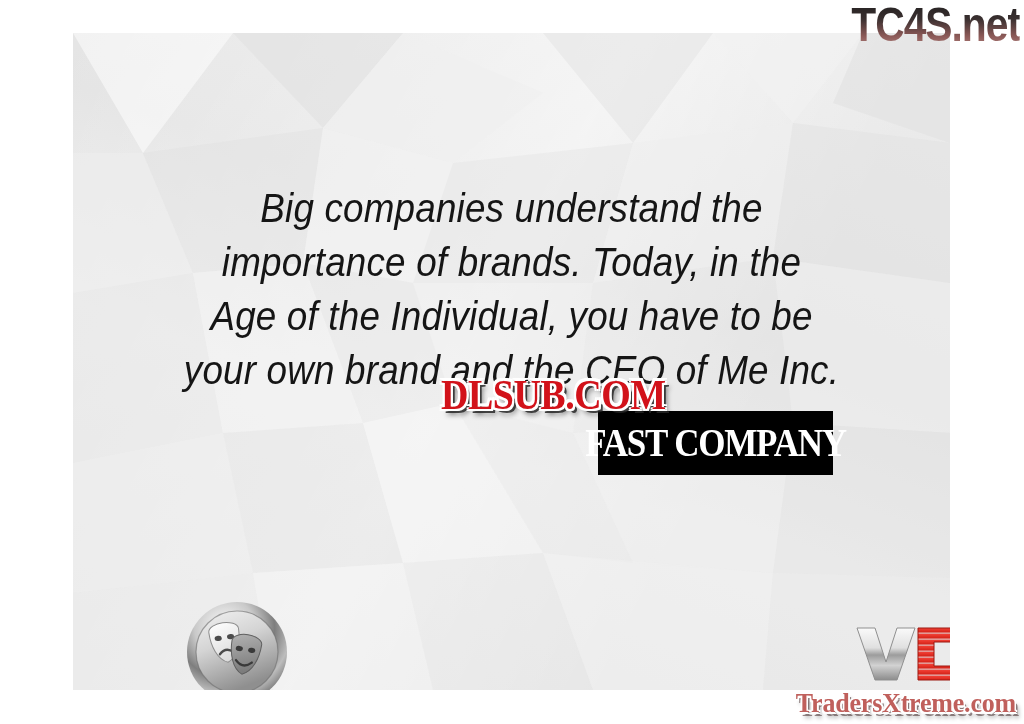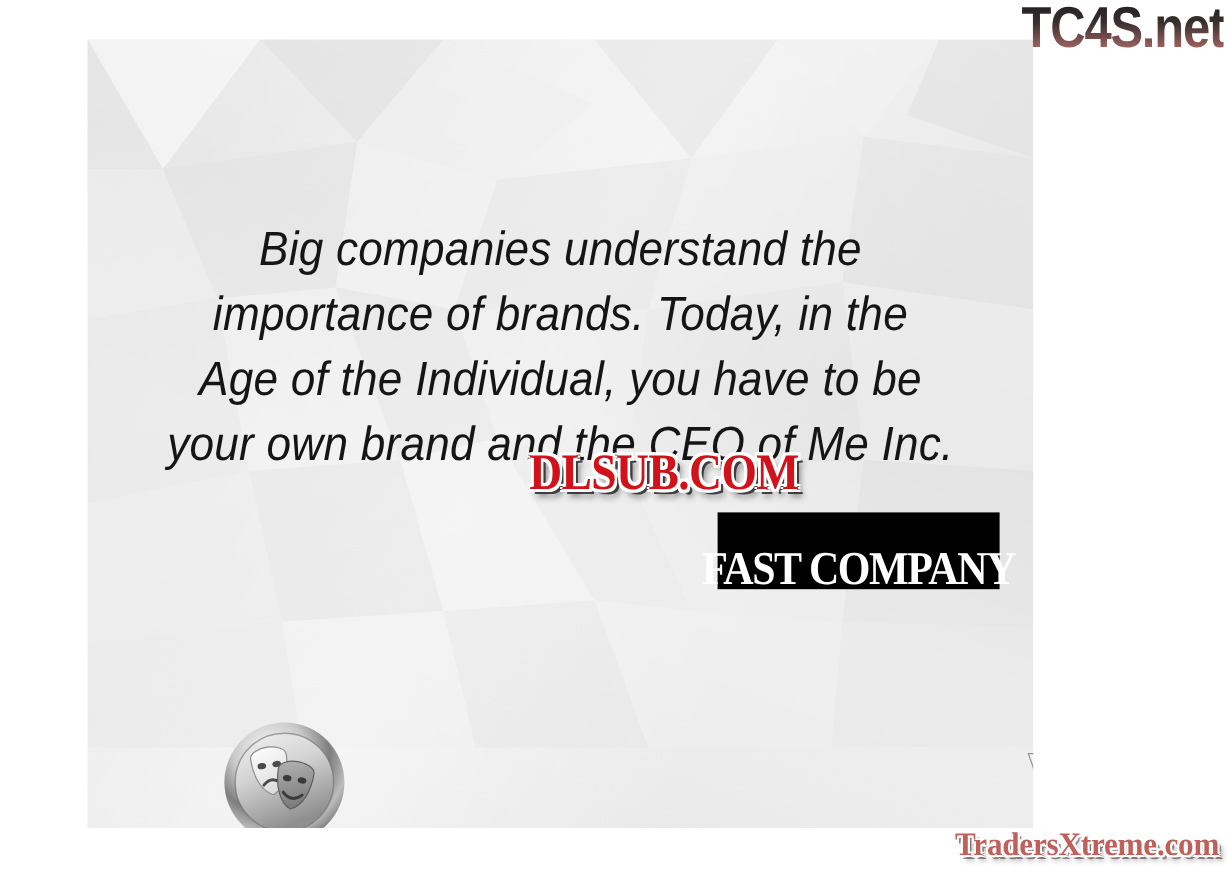--- a/index.html
+++ b/index.html
@@ -14,21 +14,21 @@
     position: relative;
     overflow: hidden;
     font-family: "Liberation Sans", sans-serif;
   }
 
   
   #slide-panel {
     position: absolute;
     left: 73px;
     top: 33px;
-    width: 788px;
+    width: 877px;
     height: 657px;
     background:
       linear-gradient(118deg, rgba(255,255,255,0) 0%, rgba(255,255,255,.55) 46%, rgba(255,255,255,0) 72%),
       linear-gradient(200deg, #ededed 0%, #e4e4e4 38%, #efefef 60%, #e6e6e6 100%);
     overflow: hidden;
   }
   
   #poly-texture {
     position: absolute;
     inset: 0;
@@ -76,27 +76,27 @@
        2px -2px 0 #ffffff, -2px 2px 0 #ffffff,
        4px 4px 0 rgba(40,40,40,.85),
        5px 6px 5px rgba(0,0,0,.45);
     transform: scaleY(1.12);
   }
 
   
   #fastcompany-logo {
     position: absolute;
     left: 525px;
-    top: 394px;
+    top: 378px;
     width: 235px;
     height: 64px;
     background: #000000;
     z-index: 5;
     display: flex;
-    align-items: flex-end;
+    align-items: center;
     justify-content: center;
   }
   #fastcompany-wordmark {
     font-family: "Liberation Serif", serif;
     font-weight: 700;
     font-size: 35px;
     line-height: 1;
     letter-spacing: -1.2px;
     color: #ffffff;
     transform: scaleY(1.12);

